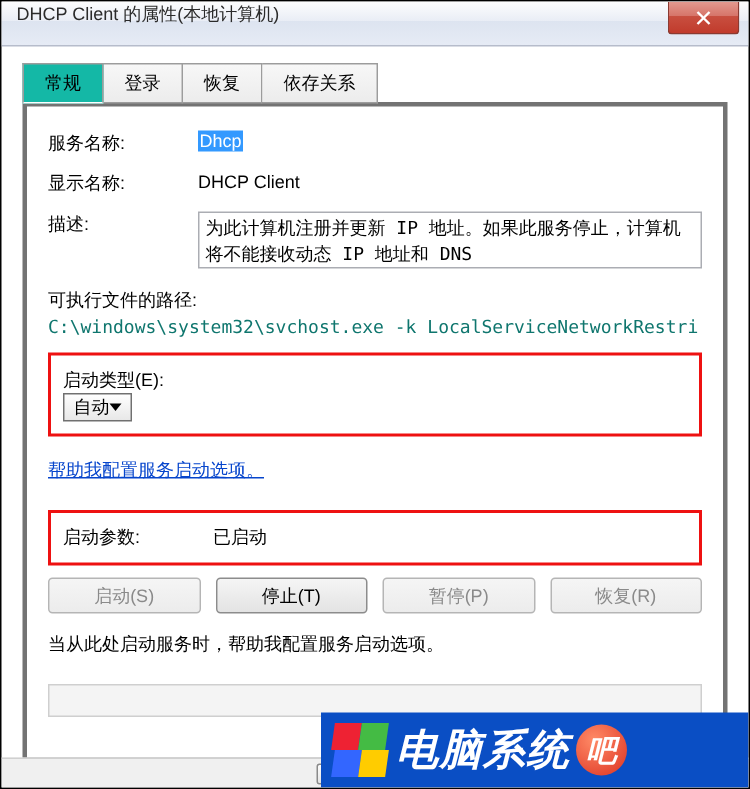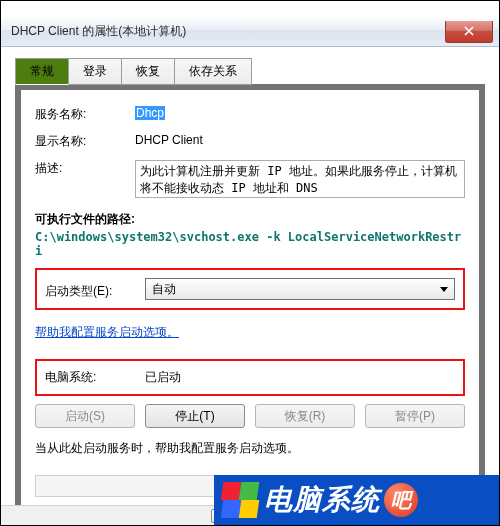--- a/index.html
+++ b/index.html
@@ -11,24 +11,23 @@
   height: 526px;
   overflow: hidden;
   position: relative;
   border: 1px solid #000;
 }
 .titlebar {
   height: 30px;
   background: linear-gradient(to bottom, #fdfdfe 0%, #e9edf5 45%, #dde4f0 46%, #e6ebf5 100%);
   border-bottom: 1px solid #b6bccb;
   display: flex;
-  align-items: center;
+  align-items: flex-start;
   justify-content: space-between;
   padding-left: 10px;
-  margin-top: 16px;
 }
 .titlebar .title { color: #2b2b2b; font-size: 12px; }
 .close-btn {
   width: 48px; height: 22px;
   background: linear-gradient(to bottom, #e49a90 0%, #d6756a 45%, #c84f40 46%, #c13b2c 100%);
   border: 1px solid #8a3a31;
   border-top: none;
   border-radius: 0 0 3px 3px;
   margin-right: 6px;
   display: flex; align-items: center; justify-content: center;
@@ -46,27 +45,27 @@
 .tab {
   padding: 4px 14px 4px 14px;
   border: 1px solid #9c9c9c;
   background: linear-gradient(to bottom,#f7f7f7,#ececec);
   margin-right: 0px;
   position: relative;
   top: 1px;
   font-size: 12px;
 }
 .tab.active {
-  background: #4d7c0f;
+  background: #14b8a6;
   border-bottom: 1px solid #fff;
   z-index: 3;
 }
 .tab + .tab { border-left: none; }
 .tab-panel {
-  border: 6px solid #737373;
+  border: 3px solid #737373;
   background: #fff;
   padding: 16px 14px 14px 14px;
   min-height: 440px;
   position: relative;
 }
 .row {
   display: flex;
   align-items: flex-start;
   margin-bottom: 10px;
 }
@@ -84,36 +83,37 @@
   width: 100%;
   height: 38px;
   resize: none;
   font-family: "SimSun", monospace;
   font-size: 12px;
   padding: 2px 4px;
   border: 1px solid #abadb3;
   overflow: hidden;
   line-height: 1.4;
 }
-.path-block { margin: 6px 0 10px 0; font-weight: bold; }
+.path-block { margin: 6px 0 10px 0; }
 .exe-path {
   font-family: Consolas, monospace;
   font-size: 12px;
   color: #0f766e;
   word-break: break-all;
   margin-top: 2px;
 }
 .red-box {
   border: 2px solid #e11;
   padding: 8px 8px;
   margin: 6px 0 6px 0;
 }
 .combo {
   display: flex;
-  align-items: flex-end;
+  align-items: flex-start;
+  flex-direction: column;
 }
 .combo .label { width: 100px; flex-shrink: 0; }
 .combo-control {
   flex: 1;
   display: flex;
   height: 22px;
   border: 1px solid #707070;
   background: linear-gradient(to bottom,#fefefe,#e8e8e8);
   align-items: center;
   padding: 0 6px;
@@ -268,30 +268,30 @@
           <span>自动</span>
           <span class="arrow"></span>
         </div>
       </div>
     </div>
 
     <a class="help-link">帮助我配置服务启动选项。</a>
 
     <div class="red-box">
       <div class="row" style="margin-bottom:0">
-        <div class="label">电脑系统:</div>
+        <div class="label">启动参数:</div>
         <div class="value">已启动</div>
       </div>
     </div>
 
     <div class="buttons-row">
       <button disabled="">启动(S)</button>
       <button>停止(T)</button>
+      <button disabled="">暂停(P)</button>
       <button disabled="">恢复(R)</button>
-      <button disabled="">暂停(P)</button>
     </div>
 
     <div class="note">当从此处启动服务时，帮助我配置服务启动选项。</div>
 
     <div class="param-row">
       <input type="text" disabled="" value="" style="">
     </div>
 
   </div>
 </div>

